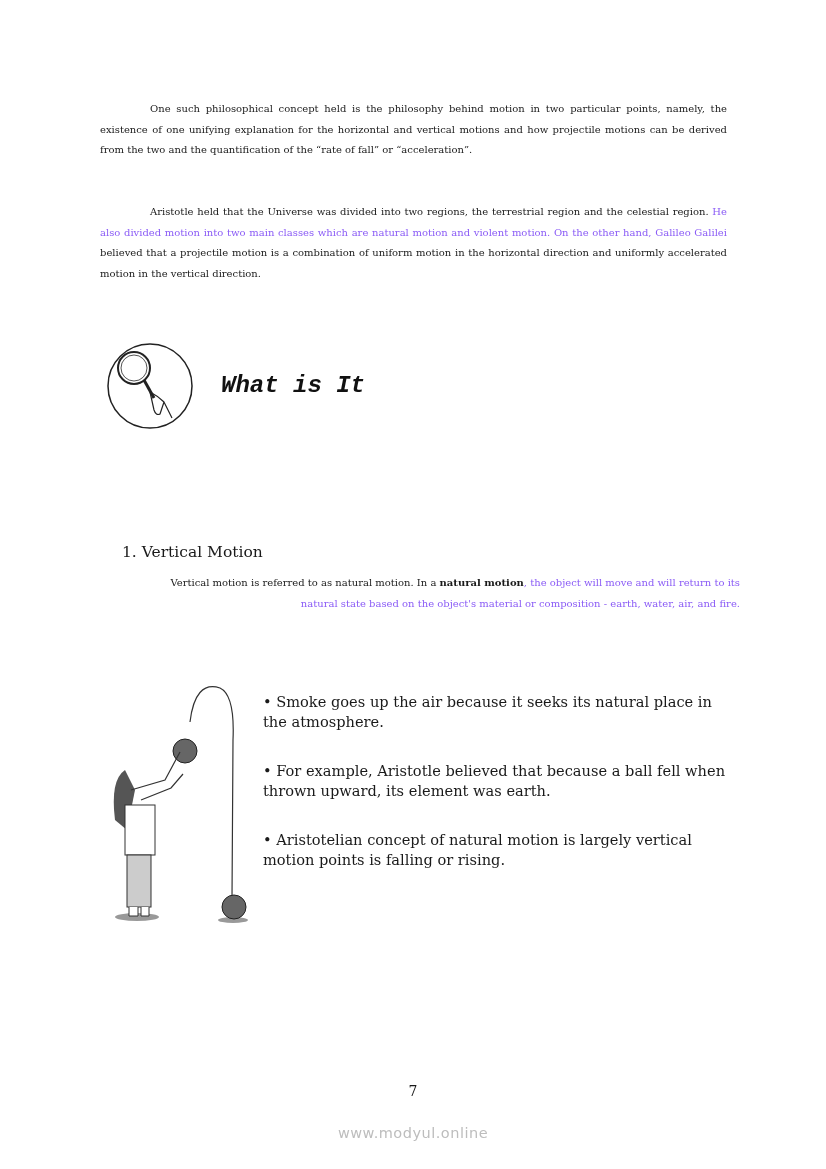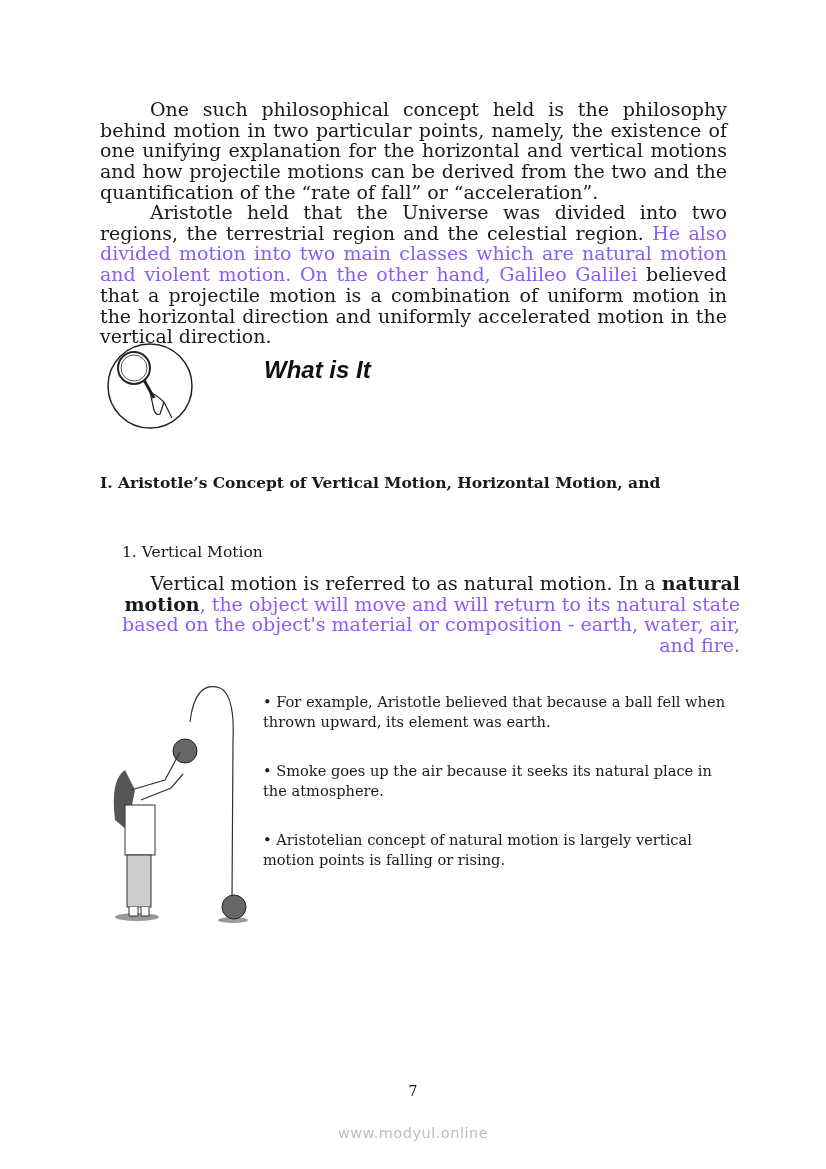--- a/index.html
+++ b/index.html
@@ -1,26 +1,26 @@
 <!DOCTYPE html>
 <html><head>
 <meta charset="utf-8">
 <style>
   html, body { margin: 0; padding: 0; background: #ffffff; }
   body { width: 826px; height: 1169px; position: relative; overflow: hidden;
          font-family: "DejaVu Serif", serif; color: #1a1a1a; }
-  .para { position: absolute; left: 100px; width: 627px; font-size: 19px;
+  .para { position: absolute; left: 100px; width: 627px; font-size: 10px;
           line-height: 20.7px; text-align: justify; margin: 0; }
   .para .indent { display: inline-block; width: 50px; }
   .grey { color: #8b5cf6; }
   .p1 { top: 99px; }
   .p2 { top: 202px; }
   .what-icon { position: absolute; left: 106px; top: 340px; width: 88px; height: 92px; }
-  .what-title { position: absolute; left: 221px; top: 356px; font-size: 24px; font-weight: bold;
-                font-style: italic; font-family: Liberation Sans, sans-serif; color: #111; margin-left: 43px; }
+  .what-title { position: absolute; left: 221px; top: 372px; font-size: 24px; font-weight: bold;
+                font-style: italic; font-family: Liberation Mono, monospace; color: #111; }
   .h1 { position: absolute; left: 100px; top: 472px; font-size: 15.5px; font-weight: bold;
         line-height: 22px; width: 640px; }
   .h1 .line2 { display: block; padding-left: 17px; }
   .h2 { position: absolute; left: 100px; top: 543px; font-size: 15.5px; font-weight: normal; margin-left: 22px; }
   .p3 { top: 573px; text-align: right; width: 640px; }
   .p3 b { color: #1a1a1a; }
   .illus { position: absolute; left: 105px; top: 680px; width: 160px; height: 250px; }
   .bullets { position: absolute; left: 263px; top: 692px; width: 470px; font-size: 14.6px; line-height: 19.5px; }
   .bullet { margin: 0 0 30px 0; }
   .page-num { position: absolute; left: 0; width: 826px; top: 1083px; text-align: center; font-size: 14px; }
@@ -39,21 +39,20 @@
     <circle cx="44" cy="46" r="42" fill="none" stroke="#222" stroke-width="1.5"></circle>
     <circle cx="28" cy="28" r="16" fill="#fff" stroke="#222" stroke-width="2"></circle>
     <circle cx="28" cy="28" r="13" fill="none" stroke="#555" stroke-width="1"></circle>
     <path d="M38 40 L48 58" stroke="#222" stroke-width="3"></path>
     <path d="M44 52 Q52 56 58 62 L66 78 M44 52 L48 70 Q50 76 54 74 L58 62" fill="none" stroke="#222" stroke-width="1.2"></path>
   </svg>
 </div>
 <div class="what-title">What is It</div>
 
 <div class="h1">
-  <span>I. Aristotle’s Concept of Vertical Motion, Horizontal Motion, and</span>
 </div>
 
 <div class="h2">1. Vertical Motion</div>
 
 <p class="para p3"><span class="indent"></span><span>Vertical motion is referred to as natural motion. In a </span><b>natural motion</b><span class="grey">, the object will move and will return to its natural state based on the object's material or composition - earth, water, air, and fire.</span></p>
 
 <div class="illus">
   <svg width="160" height="250" viewBox="0 0 160 250">
     <path d="M85 42 Q90 0 115 8 Q130 15 128 60 L127 220" fill="none" stroke="#333" stroke-width="1.2"></path>
     <circle cx="80" cy="71" r="12" fill="#666" stroke="#222" stroke-width="1"></circle>
@@ -62,19 +61,19 @@
     <circle cx="129" cy="227" r="12" fill="#666" stroke="#222" stroke-width="1"></circle>
     <path d="M20 90 Q5 100 10 140 L22 150 L30 110 Z" fill="#555"></path>
     <path d="M26 110 L60 100 L75 72 M36 120 L66 108 L78 94" fill="none" stroke="#333" stroke-width="1.2"></path>
     <rect x="20" y="125" width="30" height="50" fill="#fff" stroke="#333" stroke-width="1"></rect>
     <rect x="22" y="175" width="24" height="52" fill="#ccc" stroke="#333" stroke-width="1"></rect>
     <path d="M24 227 L24 236 L33 236 L33 227 M36 227 L36 236 L44 236 L44 227" fill="#fff" stroke="#333" stroke-width="1"></path>
   </svg>
 </div>
 
 <div class="bullets">
+  <p class="bullet">• Smoke goes up the air because it seeks its natural place in the atmosphere.</p>
   <p class="bullet">• For example, Aristotle believed that because a ball fell when thrown upward, its element was earth.</p>
-  <p class="bullet">• Smoke goes up the air because it seeks its natural place in the atmosphere.</p>
   <p class="bullet">• Aristotelian concept of natural motion is largely vertical motion points is falling or rising.</p>
 </div>
 
 <div class="page-num">7</div>
 <div class="watermark">www.modyul.online</div>
 
 </body></html>

